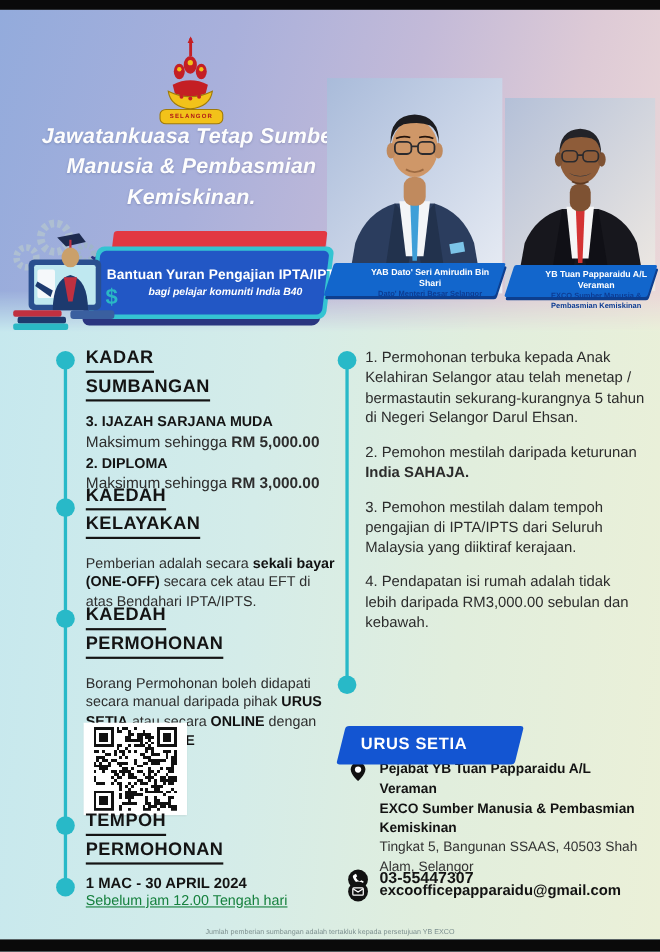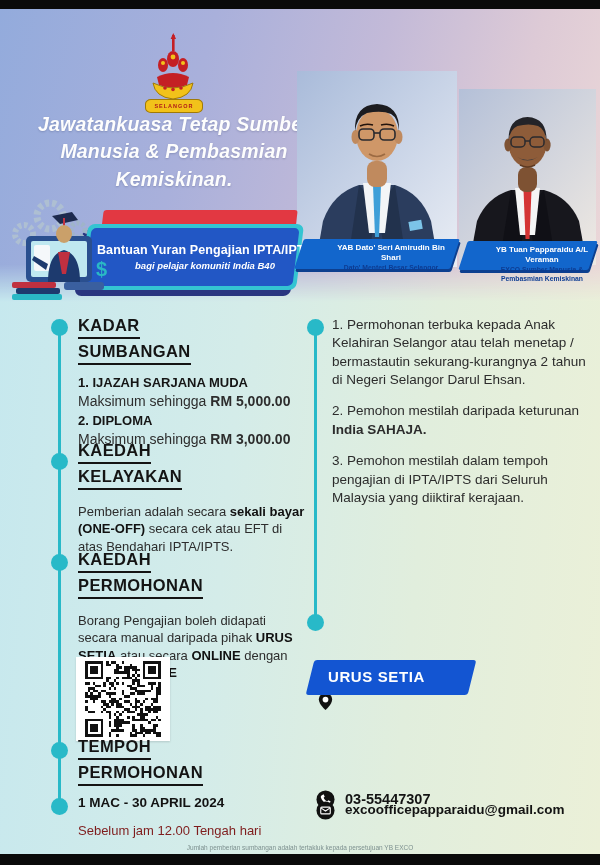--- a/index.html
+++ b/index.html
@@ -64,21 +64,21 @@
   #sec-kadar{left:78px;top:307px;width:225px;}
   #sec-kadar .item-label{font-size:13px;font-weight:bold;color:#151515;line-height:1.4;}
   #sec-kadar .item-line{font-size:14px;color:#2d2d2d;line-height:1.4;}
   #sec-pembayaran{left:78px;top:432px;width:228px;}
   #sec-permohonan{left:78px;top:541px;width:228px;}
   #qr-box{position:absolute;left:76px;top:648px;width:94px;height:84px;background:#fff;
     box-shadow:0 1px 2px rgba(0,0,0,.15);display:flex;align-items:center;justify-content:center;}
   #qr-box svg{width:76px;height:76px;}
   #sec-tempoh{left:78px;top:728px;width:228px;}
   #tempoh-date{font-size:13.5px;font-weight:bold;color:#131313;margin-top:1px;}
-  #tempoh-note{font-size:13px;color:#7f1d1d;margin-top:13px;}
+  #tempoh-note{font-size:13px;color:#15803d;margin-top:1px;text-decoration:underline;}
   #sec-syarat{left:332px;top:307px;width:254px;}
   #sec-syarat p{margin:0 0 13px 0;font-size:13.5px;color:#2c2c2c;line-height:1.36;}
   
   #urus-banner{position:absolute;left:310px;top:651px;width:162px;height:35px;z-index:2;}
   #urus-banner .bgshape{position:absolute;inset:0;background:#1355d2;transform:skewX(-14deg);
     border-radius:3px;}
   #urus-banner .utext{position:relative;z-index:1;color:#fff;font-weight:bold;font-size:15px;
     letter-spacing:.6px;padding:8px 0 0 18px;}
   .contact-row{position:absolute;display:flex;gap:10px;align-items:flex-start;}
   .cicon{flex:0 0 auto;width:19px;height:19px;margin-top:1px;}
@@ -237,40 +237,40 @@
     <div class="dot" style="left:51px;top:733px;"></div>
     <div class="dot" style="left:51px;top:789px;"></div>
     <div class="dot" style="left:307px;top:310px;"></div>
     <div class="dot" style="left:307px;top:605px;"></div>
 
     <div class="sec" id="sec-kadar">
       <div class="h">
         <span>KADAR</span>
         <span>SUMBANGAN</span>
       </div>
-      <div class="item-label">1. IJAZAH SARJANA MUDA</div>
+      <div class="item-label">3. IJAZAH SARJANA MUDA</div>
       <div class="item-line"><span>Maksimum sehingga </span><b>RM 5,000.00</b></div>
       <div class="item-label">2. DIPLOMA</div>
       <div class="item-line"><span>Maksimum sehingga </span><b>RM 3,000.00</b></div>
     </div>
 
     <div class="sec" id="sec-pembayaran">
       <div class="h">
         <span>KAEDAH</span>
         <span>KELAYAKAN</span>
       </div>
       <div class="body-text"><span>Pemberian adalah secara </span><b>sekali bayar (ONE-OFF)</b><span> secara cek atau EFT di atas Bendahari IPTA/IPTS.</span></div>
     </div>
 
     <div class="sec" id="sec-permohonan">
       <div class="h">
         <span>KAEDAH</span>
         <span>PERMOHONAN</span>
       </div>
-      <div class="body-text"><span>Borang Pengajian boleh didapati secara manual daripada pihak </span><b>URUS SETIA</b><span> atau secara </span><b>ONLINE</b><span> dengan imbas </span><b>QR CODE</b></div>
+      <div class="body-text"><span>Borang Permohonan boleh didapati secara manual daripada pihak </span><b>URUS SETIA</b><span> atau secara </span><b>ONLINE</b><span> dengan imbas </span><b>QR CODE</b></div>
     </div>
 
     <div id="qr-box">
       <svg viewBox="0 0 29 29" shape-rendering="crispEdges">
         <rect width="29" height="29" fill="#ffffff"></rect>
         <g fill="#111111">
           <path fill-rule="evenodd" d="M0 0h7v7H0zM1 1h5v5H1zM2 2h3v3H2z"></path>
           <path fill-rule="evenodd" d="M22 0h7v7h-7zM23 1h5v5h-5zM24 2h3v3h-3z"></path>
           <path fill-rule="evenodd" d="M0 22h7v7H0zM1 23h5v5H1zM2 24h3v3H2z"></path>
           <g class="modules">
@@ -558,35 +558,43 @@
     <div class="sec" id="sec-tempoh">
       <div class="h">
         <span>TEMPOH</span>
         <span>PERMOHONAN</span>
       </div>
       <div id="tempoh-date">1 MAC - 30 APRIL 2024</div>
       <div id="tempoh-note">Sebelum jam 12.00 Tengah hari</div>
     </div>
 
     <div class="sec" id="sec-syarat">
-      <p>1. Permohonan terbuka kepada Anak Kelahiran Selangor atau telah menetap / bermastautin sekurang-kurangnya 2 tahun di Negeri Selangor Darul Ehsan.</p>
+      <p>1. Permohonan terbuka kepada Anak Kelahiran Selangor atau telah menetap / bermastautin sekurang-kurangnya 5 tahun di Negeri Selangor Darul Ehsan.</p>
       <p><span>2. Pemohon mestilah daripada keturunan </span><b>India SAHAJA.</b></p>
       <p>3. Pemohon mestilah dalam tempoh pengajian di IPTA/IPTS dari Seluruh Malaysia yang diiktiraf kerajaan.</p>
+      <p>4. Pendapatan isi rumah adalah tidak lebih daripada RM3,000.00 sebulan dan kebawah.</p>
     </div>
 
     <div id="urus-banner">
       <div class="bgshape"></div>
       <div class="utext">URUS SETIA</div>
     </div>
 
     <div class="contact-row" id="row-address">
       <svg class="cicon" viewBox="0 0 20 20">
         <path d="M10 1 C14 1 17 4 17 8 C17 13 10 19 10 19 C10 19 3 13 3 8 C3 4 6 1 10 1 Z" fill="#111"></path>
         <circle cx="10" cy="8" r="3" fill="#fff"></circle>
       </svg>
+      <div>
+        <div class="addr-bold">Pejabat YB Tuan Papparaidu A/L Veraman</div>
+        <div class="addr-bold">EXCO Sumber Manusia &amp; Pembasmian</div>
+        <div class="addr-bold">Kemiskinan</div>
+        <div class="addr-reg">Tingkat 5, Bangunan SSAAS, 40503 Shah</div>
+        <div class="addr-reg">Alam, Selangor</div>
+      </div>
     </div>
 
     <div class="contact-row" id="row-phone">
       <svg class="cicon" viewBox="0 0 20 20">
         <circle cx="10" cy="10" r="9.5" fill="#111"></circle>
         <path d="M6.2 5.4 L8 4.6 L9.2 7 L8 8.2 C8.6 9.8 10.2 11.4 11.8 12 L13 10.8 L15.4 12 L14.6 13.8 C14.2 14.8 13 15.2 11.8 14.8 C8.8 13.8 6.2 11.2 5.2 8.2 C4.8 7 5.2 5.8 6.2 5.4 Z" fill="#fff"></path>
       </svg>
       <div id="phone-text">03-55447307</div>
     </div>
 

